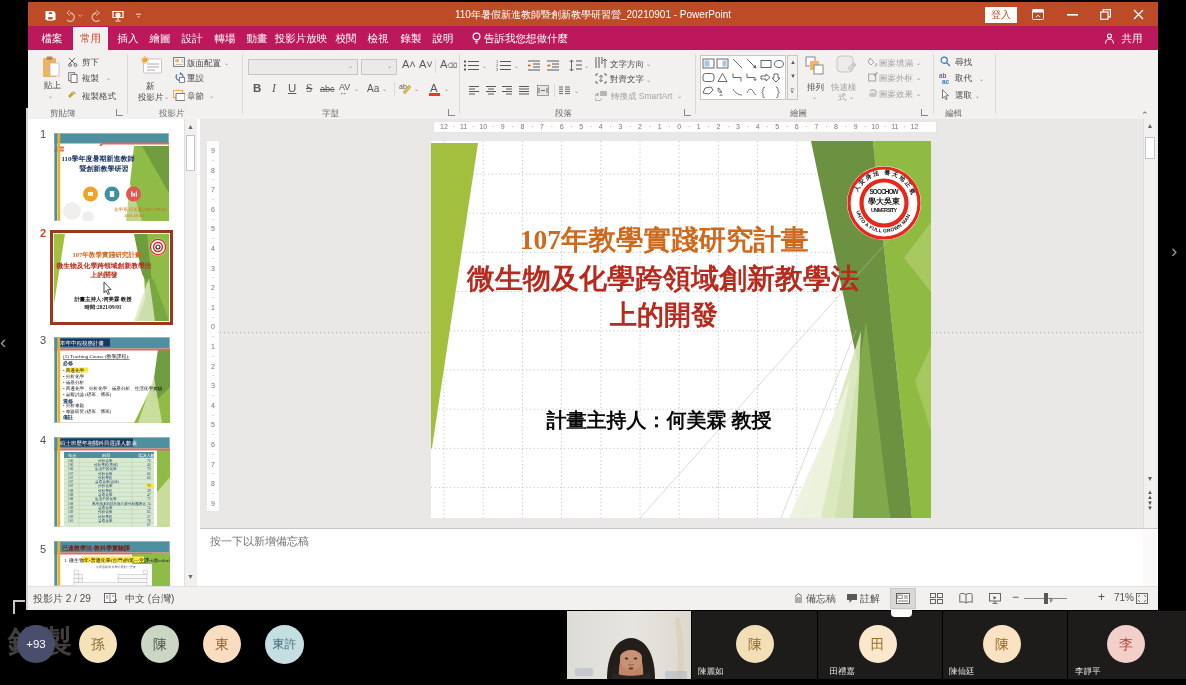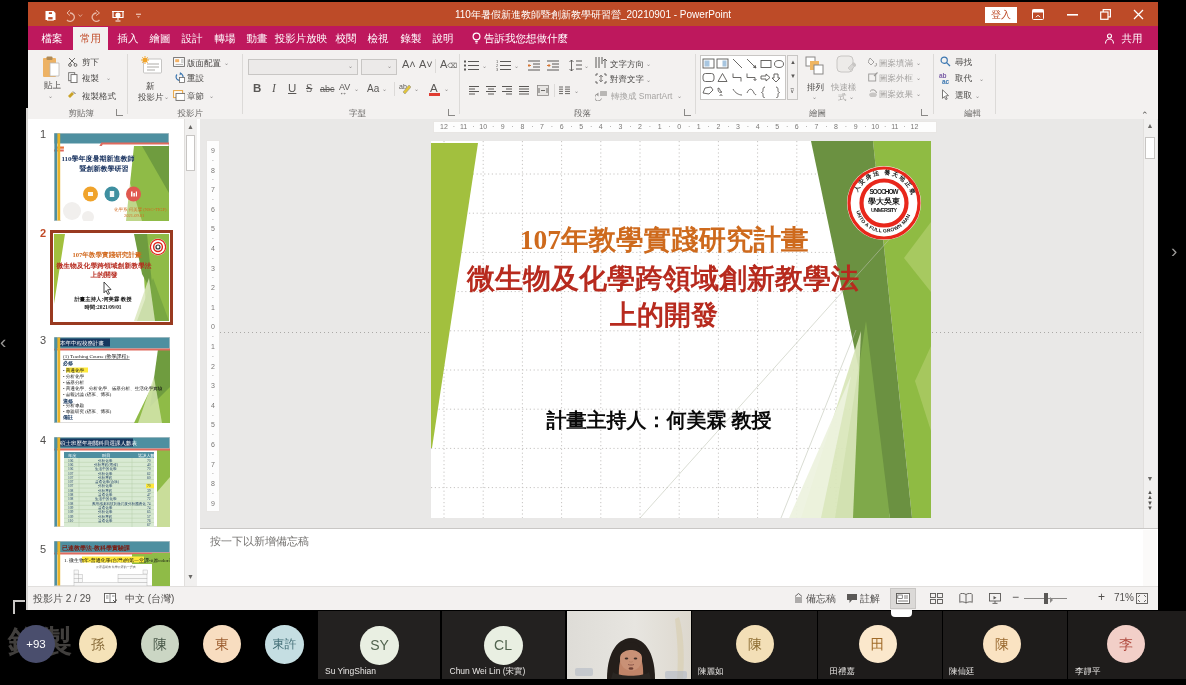--- a/index.html
+++ b/index.html
@@ -17,21 +17,21 @@
     color:#BD4B28; font-size:10px; text-align:center; line-height:16px; }
   
   #tabrow { position:absolute; left:0; top:24px; width:1130px; height:24px; background:#be185d; }
   .tab { position:absolute; top:0; height:24px; line-height:24px; color:#fff; font-size:10.5px; text-align:center; }
   #tab-active { position:absolute; left:45px; top:1px; width:35px; height:23px; background:#F3F1F0;
     color:#C14A26; font-size:10.5px; text-align:center; line-height:23px; }
   
   #ribbon { position:absolute; left:0; top:48px; width:1130px; height:69px; background:#F3F1F0; }
   .ric { position:absolute; }
   .gsep { position:absolute; top:4px; width:1px; height:60px; background:#DCDAD8; }
-  .glabel { position:absolute; top:58px; font-size:8.5px; color:#6a6866; text-align:right; }
+  .glabel { position:absolute; top:58px; font-size:8.5px; color:#6a6866; text-align:left; }
   .launch { position:absolute; top:59px; width:7px; height:7px; border-left:1px solid #8a8886;
     border-bottom:1px solid #8a8886; }
   .rtxt { position:absolute; font-size:8.5px; color:#4a4846; white-space:nowrap; }
   .gray .rtxt, .rtxt.gray { color:#A6A4A2; }
   .dd { color:#8a8886; font-size:6px; }
   
   #thumbpanel { position:absolute; left:0; top:117px; width:172px; height:469px; background:#fff; }
   #editcanvas { position:absolute; left:172px; top:117px; width:958px; height:469px; background:#E9E8E7; }
   #notes { position:absolute; left:172px; top:526px; width:958px; height:60px; background:#fff;
     border-top:1px solid #C9C7C5; }
@@ -776,28 +776,20 @@
 
   </div>
   <div style="position:absolute;left:26px;top:108px;width:2px;height:502px;background:#D8D6D4"></div>
   <div id="strip">
     <div style="position:absolute;left:8px;top:11px;font-size:31px;font-weight:bold;color:#413F3D;letter-spacing:2px">錄製</div>
     <div class="pcircle" style="left:17px;top:15px;width:38px;height:38px;background:#4A4E6D;color:#fff;font-size:11.5px;line-height:38px">+93</div>
     <div class="pcircle" style="left:79px;top:15px;width:38px;height:38px;background:#F5E2B8;color:#8A6D3B;font-size:14px;line-height:38px">孫</div>
     <div class="pcircle" style="left:141px;top:15px;width:38px;height:38px;background:#CBD6C4;color:#4A5A4A;font-size:14px;line-height:38px">陳</div>
     <div class="pcircle" style="left:203px;top:15px;width:38px;height:38px;background:#F8DDC0;color:#9A5B2D;font-size:14px;line-height:38px">東</div>
     <div class="pcircle" style="left:265px;top:15px;width:39px;height:39px;background:#C5DEE2;color:#3F6B74;font-size:12px;line-height:39px">東許</div>
-    <div class="vtile" style="left:318px;width:122px">
-      <div class="pcircle" style="left:42px;top:15px;width:39px;height:39px;background:#E9EFE2;color:#52644F;font-size:14px;line-height:39px">SY</div>
-      <div class="vname" style="left:7px">Su YingShian</div>
-    </div>
-    <div class="vtile" style="left:441.5px;width:123px">
-      <div class="pcircle" style="left:42px;top:15px;width:39px;height:39px;background:#E9EFE2;color:#52644F;font-size:14px;line-height:39px">CL</div>
-      <div class="vname" style="left:8px">Chun Wei Lin (宋實)</div>
-    </div>
     <div class="vtile" style="left:566.5px;width:124px;overflow:hidden">
       <svg width="124" height="68" viewBox="0 0 124 68">
         <rect width="124" height="68" fill="#DCDAD5"></rect>
         <rect width="124" height="68" fill="url(#wg)"></rect>
         <defs>
           <linearGradient id="wg" x1="0" y1="0" x2="1" y2="0">
             <stop offset="0" stop-color="#DEDCD7"></stop>
               <stop offset="0.55" stop-color="#E7E5E0"></stop>
               <stop offset="1" stop-color="#DDD8CE"></stop>
           </linearGradient>

